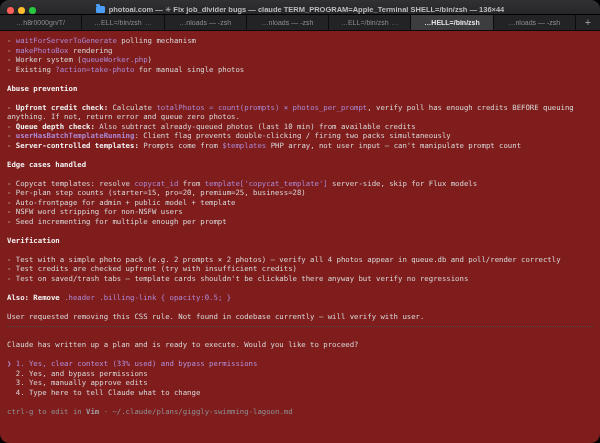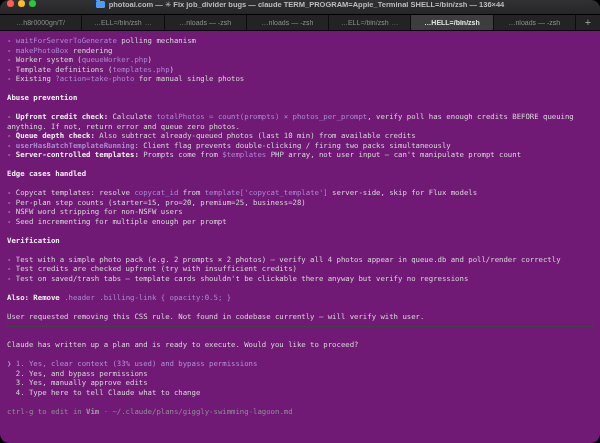--- a/index.html
+++ b/index.html
@@ -3,42 +3,42 @@
 <meta charset="utf-8">
 <style>
   * { margin:0; padding:0; box-sizing:border-box; }
   html,body { width:600px; height:443px; background:#000; overflow:hidden;
               font-family:"Liberation Sans","DejaVu Sans",sans-serif; }
   .window { width:600px; height:443px; border-radius:9px; overflow:hidden;
             display:flex; flex-direction:column; background:#1b1b1d; }
 
   
   .titlebar { height:15px; flex:0 0 15px; background:linear-gradient(#313133,#262628);
-              border-bottom:1px solid #000; display:flex; align-items:flex-start; position:relative; }
+              border-bottom:1px solid #000; display:flex; align-items:flex-end; position:relative; }
   .lights { display:flex; gap:4px; margin-left:7px; }
   .light { width:7px; height:7px; border-radius:50%; }
   .title { position:absolute; left:0; right:0; text-align:center; font-size:7.5px;
            font-weight:bold; color:#bdbdc1; letter-spacing:0; white-space:nowrap; }
   .title .folder { display:inline-block; width:9px; height:7px; background:#4a9ef5;
                    border-radius:1.5px; position:relative; top:1px; margin-right:4px; }
   .title .folder::before { content:''; position:absolute; top:-2px; left:0; width:4px; height:2px;
                    background:#4a9ef5; border-radius:1px 1px 0 0; }
 
   
   .tabbar { height:16px; flex:0 0 16px; display:flex; background:#1d1d1f; border-bottom:1px solid #0a0a0a; }
   .tab { flex:1 1 0; display:flex; align-items:center; justify-content:center; gap:3px;
          background:#232325; border-right:1px solid #0c0c0e; color:#8e8e93; font-size:7px;
          white-space:nowrap; overflow:hidden; position:relative; cursor:default; }
   .tab.active { background:#3d3d40; color:#e3e3e6; font-weight:bold; }
   .tab-activity { color:#77777c; font-size:7px; }
   .newtab { flex:0 0 24px; display:flex; align-items:center; justify-content:center;
             background:#232325; color:#9a9a9e; font-size:10px; }
 
   
-  .term { flex:1 1 auto; background:#701a75; padding:5px 7px 0 7px; overflow:hidden;
+  .term { flex:1 1 auto; background:#7f1d1d; padding:5px 7px 0 7px; overflow:hidden;
           font-family:"DejaVu Sans Mono","Liberation Mono",monospace; font-size:7.3px; }
   .tl { height:9.5px; line-height:9.5px; white-space:pre; position:relative; }
   .tl-divider::after { content:''; position:absolute; left:0; right:0; top:55%;
                        border-top:1px dotted #46464c; }
   .s-p  { color:#d8d8d8; }
   .s-b  { color:#f2f2f2; font-weight:bold;text-align:right; }
   .s-c  { color:#ac8ad6; }
   .s-cb { color:#ac8ad6; font-weight:bold; }
   .s-d  { color:#8f8f93; }
   .s-db { color:#9f9fa4; font-weight:bold;text-align:center; }
@@ -85,35 +85,35 @@
         </div>
       </div>
     <div class="newtab">+</div>
   </div>
 
   <div class="term">
     <div>
         <div class="tl"><span class="s-p">- </span><span class="s-c">waitForServerToGenerate</span><span class="s-p"> polling mechanism</span></div>
         <div class="tl"><span class="s-p">- </span><span class="s-c">makePhotoBox</span><span class="s-p"> rendering</span></div>
         <div class="tl"><span class="s-p">- Worker system (</span><span class="s-c">queueWorker.php</span><span class="s-p">)</span></div>
-        <div class="tl"><span class="s-p">- Template definitions (</span><span class="s-c">templates.php</span><span class="s-p">)</span></div>
         <div class="tl"><span class="s-p">- Existing </span><span class="s-c">?action=take-photo</span><span class="s-p"> for manual single photos</span></div>
         <div class="tl"></div>
         <div class="tl"><span class="s-b">Abuse prevention</span></div>
         <div class="tl"></div>
         <div class="tl"><span class="s-p">- </span><span class="s-b">Upfront credit check:</span><span class="s-p"> Calculate </span><span class="s-c">totalPhotos = count(prompts) × photos_per_prompt</span><span class="s-p">, verify poll has enough credits BEFORE queuing</span></div>
         <div class="tl"><span class="s-p">anything. If not, return error and queue zero photos.</span></div>
         <div class="tl"><span class="s-p">- </span><span class="s-b">Queue depth check:</span><span class="s-p"> Also subtract already-queued photos (last 10 min) from available credits</span></div>
         <div class="tl"><span class="s-p">- </span><span class="s-cb">userHasBatchTemplateRunning</span><span class="s-p">: Client flag prevents double-clicking / firing two packs simultaneously</span></div>
         <div class="tl"><span class="s-p">- </span><span class="s-b">Server-controlled templates:</span><span class="s-p"> Prompts come from </span><span class="s-c">$templates</span><span class="s-p"> PHP array, not user input — can't manipulate prompt count</span></div>
         <div class="tl"></div>
         <div class="tl"><span class="s-b">Edge cases handled</span></div>
         <div class="tl"></div>
         <div class="tl"><span class="s-p">- Copycat templates: resolve </span><span class="s-c">copycat_id</span><span class="s-p"> from </span><span class="s-c">template['copycat_template']</span><span class="s-p"> server-side, skip for Flux models</span></div>
         <div class="tl"><span class="s-p">- Per-plan step counts (starter=15, pro=20, premium=25, business=28)</span></div>
+        <div class="tl"><span class="s-p">- Auto-frontpage for admin + public model + template</span></div>
         <div class="tl"><span class="s-p">- NSFW word stripping for non-NSFW users</span></div>
         <div class="tl"><span class="s-p">- Seed incrementing for multiple enough per prompt</span></div>
         <div class="tl"></div>
         <div class="tl"><span class="s-b">Verification</span></div>
         <div class="tl"></div>
         <div class="tl"><span class="s-p">- Test with a simple photo pack (e.g. 2 prompts × 2 photos) — verify all 4 photos appear in queue.db and poll/render correctly</span></div>
         <div class="tl"><span class="s-p">- Test credits are checked upfront (try with insufficient credits)</span></div>
         <div class="tl"><span class="s-p">- Test on saved/trash tabs — template cards shouldn't be clickable there anyway but verify no regressions</span></div>
         <div class="tl"></div>
         <div class="tl"><span class="s-b">Also: Remove </span><span class="s-c">.header .billing-link { opacity:0.5; }</span></div>

